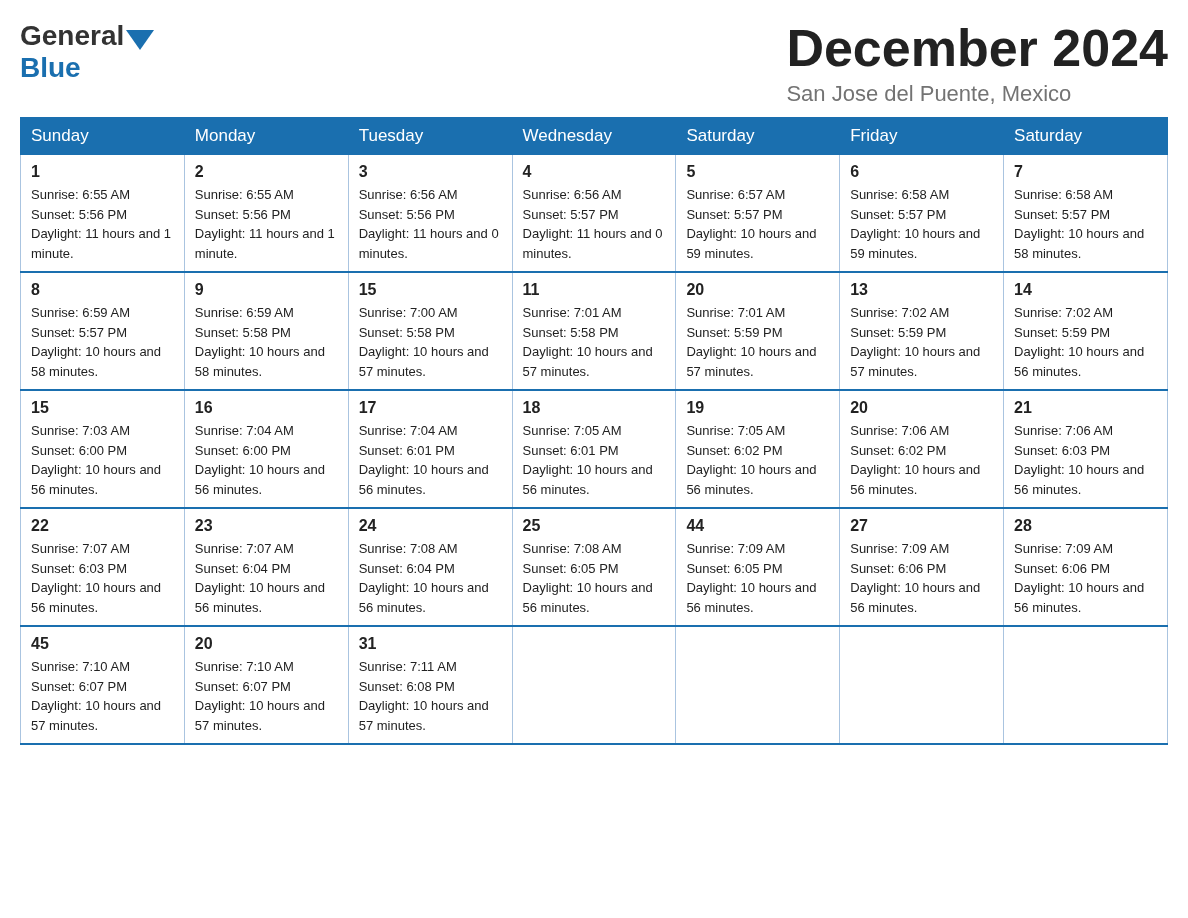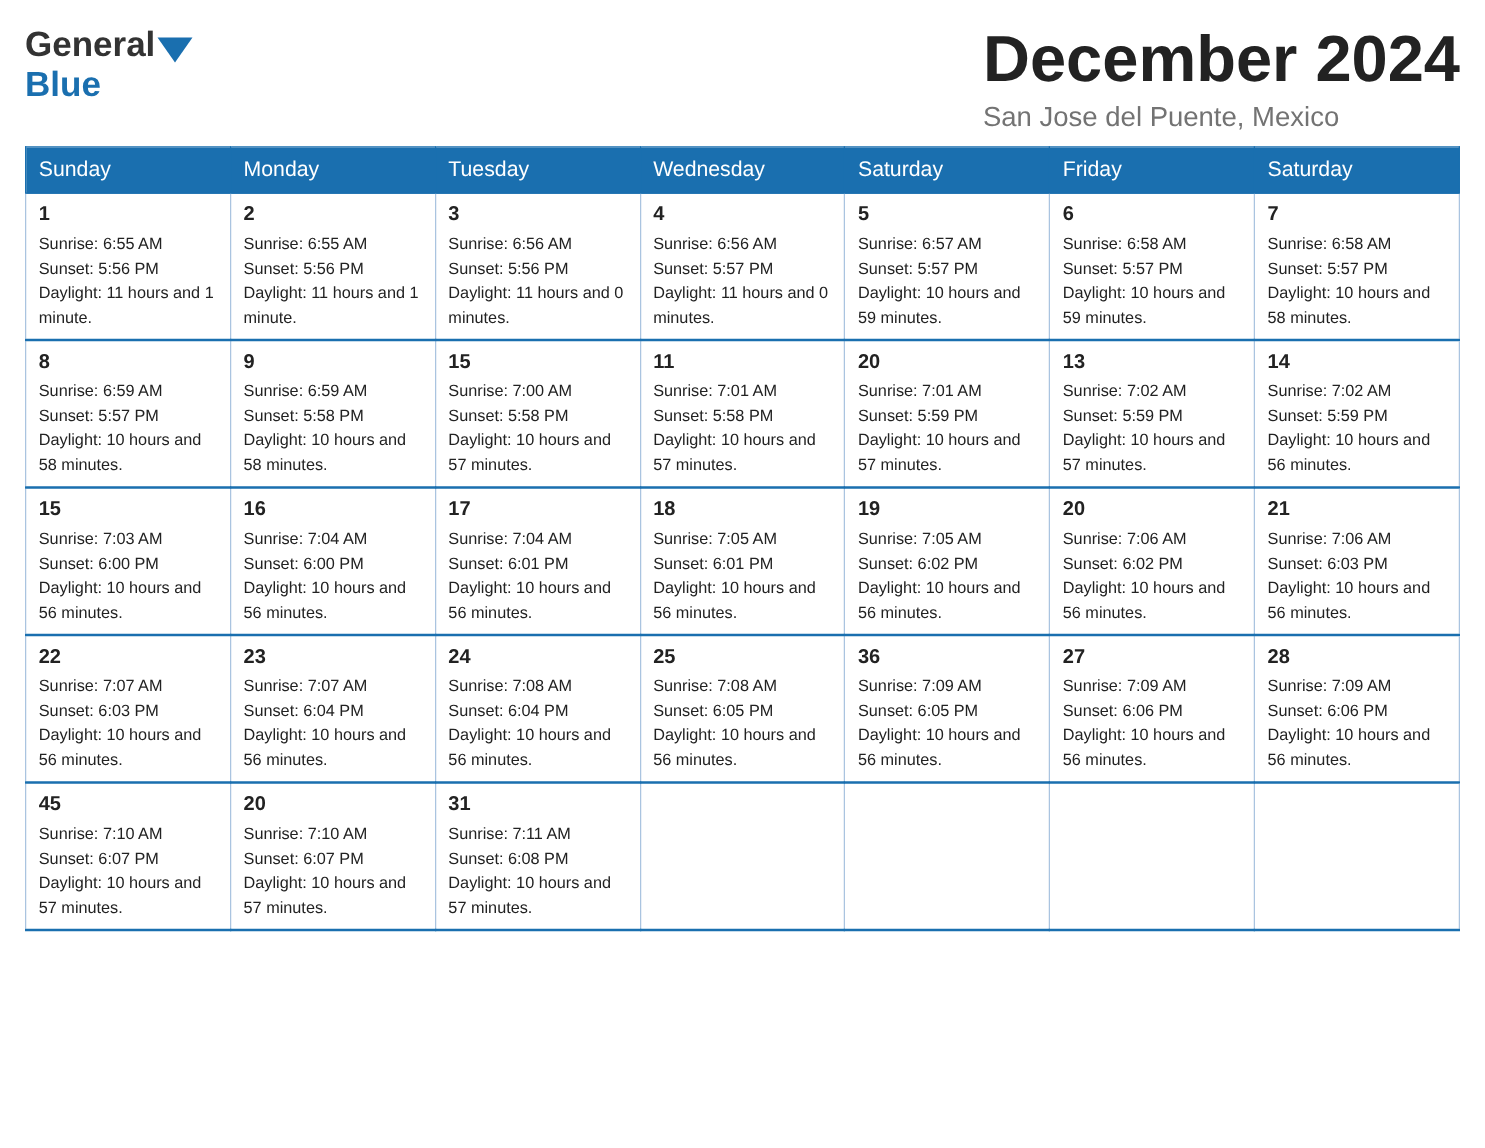--- a/index.html
+++ b/index.html
@@ -231,21 +231,21 @@
       </td>
         <td>
         <span class="day-number">24</span>
         <span class="day-info">Sunrise: 7:08 AM<br>Sunset: 6:04 PM<br>Daylight: 10 hours and 56 minutes.</span>
       </td>
         <td>
         <span class="day-number">25</span>
         <span class="day-info">Sunrise: 7:08 AM<br>Sunset: 6:05 PM<br>Daylight: 10 hours and 56 minutes.</span>
       </td>
         <td>
-        <span class="day-number">36</span>
+        <span class="day-number">44</span>
         <span class="day-info">Sunrise: 7:09 AM<br>Sunset: 6:05 PM<br>Daylight: 10 hours and 56 minutes.</span>
       </td>
         <td>
         <span class="day-number">27</span>
         <span class="day-info">Sunrise: 7:09 AM<br>Sunset: 6:06 PM<br>Daylight: 10 hours and 56 minutes.</span>
       </td>
         <td>
         <span class="day-number">28</span>
         <span class="day-info">Sunrise: 7:09 AM<br>Sunset: 6:06 PM<br>Daylight: 10 hours and 56 minutes.</span>
       </td>

